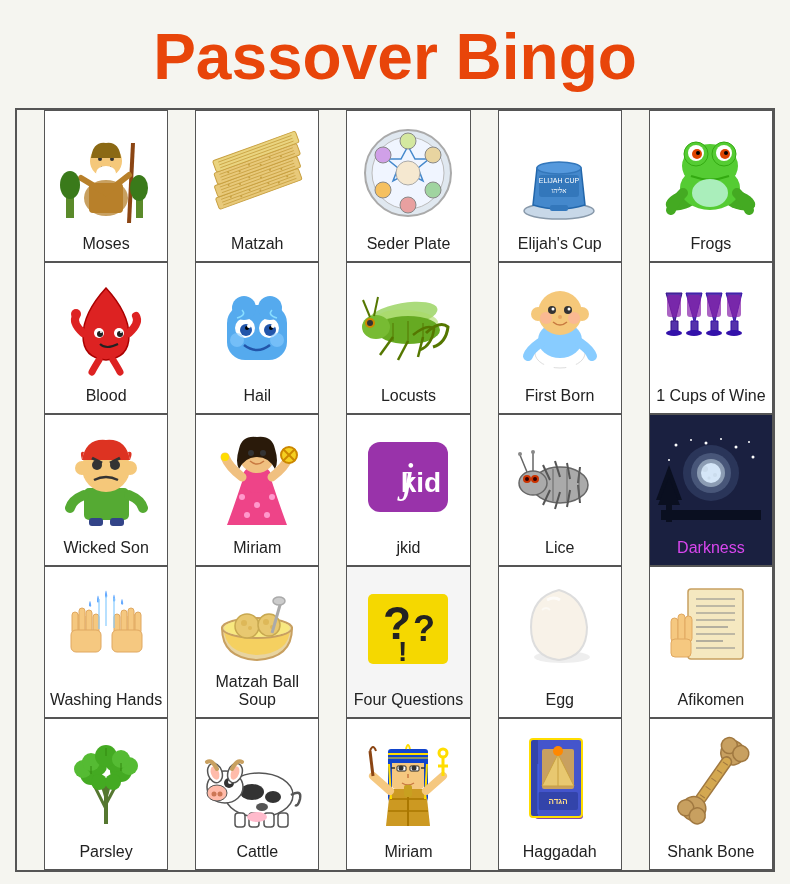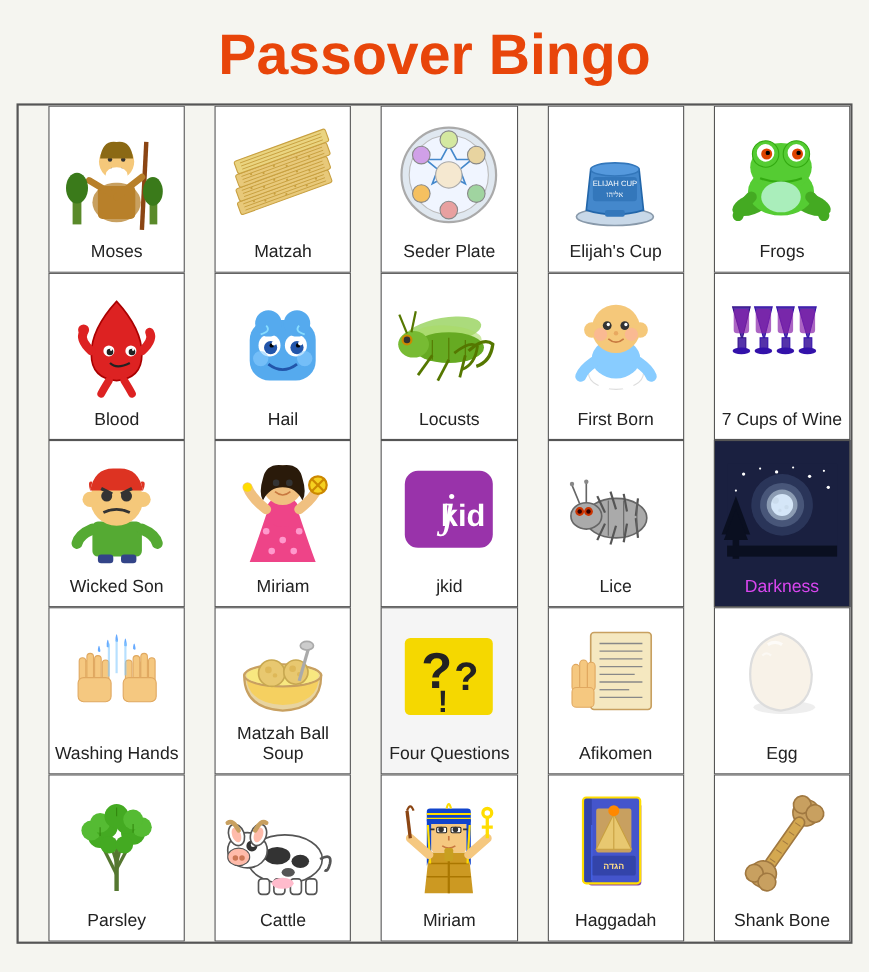--- a/index.html
+++ b/index.html
@@ -7,21 +7,21 @@
       background: #f5f5f0;
       display: flex;
       flex-direction: column;
       align-items: center;
       padding: 10px;
       font-family: Arial, sans-serif;
       width: 790px;
     }
     h1 {
       color: #e8450a;
-      font-size: 52px;
+      font-size: 64px;
       font-weight: bold;
       text-align: center;
       margin: 10px 0 14px 0;
       font-family: Arial, sans-serif;
     }
     .bingo-grid {
       display: grid;
       grid-template-columns: repeat(5, 1fr);
       border: 2px solid #555;
       width: 760px;
@@ -367,21 +367,21 @@
 
         <path d="M70 10 L78 38 L75 38 L75 50 L82 50 L82 38 L79 38 L86 10 Z" fill="#5533aa" stroke="#3311aa" stroke-width="1"></path>
         <ellipse cx="78" cy="50" rx="8" ry="3" fill="#3311aa"></ellipse>
 
         <rect x="11" y="12" width="14" height="22" rx="3" fill="#8822aa" opacity="0.7"></rect>
         <rect x="31" y="12" width="14" height="22" rx="3" fill="#8822aa" opacity="0.7"></rect>
         <rect x="51" y="12" width="14" height="22" rx="3" fill="#8822aa" opacity="0.7"></rect>
         <rect x="71" y="12" width="14" height="22" rx="3" fill="#8822aa" opacity="0.7"></rect>
       </svg>
     </div>
-    <div class="cell-label">7 Cups of Wine</div>
+    <div class="cell-label">1 Cups of Wine</div>
   </div>
 
   <div class="cell">
     <div class="cell-image">
       <svg width="85" height="95" viewBox="0 0 85 95">
 
         <rect x="20" y="58" width="45" height="32" rx="5" fill="#55aa33"></rect>
 
         <circle cx="42" cy="38" r="24" fill="#f5c87a"></circle>
 
@@ -595,20 +595,35 @@
         <text x="20" y="50" font-size="46" font-family="Arial" font-weight="bold" fill="#222">?</text>
         <text x="50" y="52" font-size="36" font-family="Arial" font-weight="bold" fill="#222">?</text>
         <text x="35" y="72" font-size="28" font-family="Arial" font-weight="bold" fill="#222">!</text>
       </svg>
     </div>
     <div class="cell-label">Four Questions</div>
   </div>
 
   <div class="cell">
     <div class="cell-image">
+      <svg width="75" height="95" viewBox="0 0 75 95">
+
+        <ellipse cx="40" cy="75" rx="28" ry="6" fill="#ddd" opacity="0.5"></ellipse>
+
+        <path d="M37 8 Q62 15 65 45 Q65 75 37 78 Q9 75 9 45 Q9 15 37 8 Z" fill="#f8f2e8" stroke="#ddd" stroke-width="2"></path>
+
+        <path d="M25 18 Q32 14 38 18" stroke="white" stroke-width="3" fill="none" opacity="0.7"></path>
+        <path d="M20 28 Q24 24 28 28" stroke="white" stroke-width="2" fill="none" opacity="0.5"></path>
+      </svg>
+    </div>
+    <div class="cell-label">Egg</div>
+  </div>
+
+  <div class="cell">
+    <div class="cell-image">
       <svg width="85" height="90" viewBox="0 0 85 90">
 
         <rect x="20" y="5" width="55" height="70" rx="3" fill="#f5e8c0" stroke="#c8a060" stroke-width="1.5"></rect>
 
         <line x1="28" y1="15" x2="67" y2="15" stroke="#888" stroke-width="1.2"></line>
         <line x1="28" y1="22" x2="67" y2="22" stroke="#888" stroke-width="1.2"></line>
         <line x1="28" y1="29" x2="67" y2="29" stroke="#888" stroke-width="1.2"></line>
         <line x1="28" y1="36" x2="67" y2="36" stroke="#888" stroke-width="1.2"></line>
         <line x1="28" y1="43" x2="60" y2="43" stroke="#888" stroke-width="1.2"></line>
         <line x1="28" y1="50" x2="67" y2="50" stroke="#888" stroke-width="1.2"></line>
@@ -617,35 +632,20 @@
 
         <path d="M5 55 Q8 40 14 38 Q18 36 20 40 L20 72" fill="#f5c880" stroke="#e0a860" stroke-width="1.5"></path>
         <rect x="3" y="34" width="7" height="24" rx="3.5" fill="#f5c880" stroke="#e0a860" stroke-width="1"></rect>
         <rect x="10" y="30" width="7" height="28" rx="3.5" fill="#f5c880" stroke="#e0a860" stroke-width="1"></rect>
         <rect x="17" y="32" width="7" height="26" rx="3.5" fill="#f5c880" stroke="#e0a860" stroke-width="1"></rect>
 
         <rect x="3" y="55" width="20" height="18" rx="4" fill="#f5c880" stroke="#e0a860" stroke-width="1"></rect>
       </svg>
     </div>
     <div class="cell-label">Afikomen</div>
-  </div>
-
-  <div class="cell">
-    <div class="cell-image">
-      <svg width="75" height="95" viewBox="0 0 75 95">
-
-        <ellipse cx="40" cy="75" rx="28" ry="6" fill="#ddd" opacity="0.5"></ellipse>
-
-        <path d="M37 8 Q62 15 65 45 Q65 75 37 78 Q9 75 9 45 Q9 15 37 8 Z" fill="#f8f2e8" stroke="#ddd" stroke-width="2"></path>
-
-        <path d="M25 18 Q32 14 38 18" stroke="white" stroke-width="3" fill="none" opacity="0.7"></path>
-        <path d="M20 28 Q24 24 28 28" stroke="white" stroke-width="2" fill="none" opacity="0.5"></path>
-      </svg>
-    </div>
-    <div class="cell-label">Egg</div>
   </div>
 
   <div class="cell">
     <div class="cell-image">
       <svg width="75" height="95" viewBox="0 0 75 95">
 
         <line x1="37" y1="90" x2="37" y2="50" stroke="#557730" stroke-width="4"></line>
         <line x1="37" y1="75" x2="22" y2="45" stroke="#557730" stroke-width="3"></line>
         <line x1="37" y1="70" x2="52" y2="42" stroke="#557730" stroke-width="3"></line>
         <line x1="37" y1="65" x2="28" y2="35" stroke="#557730" stroke-width="2.5"></line>

